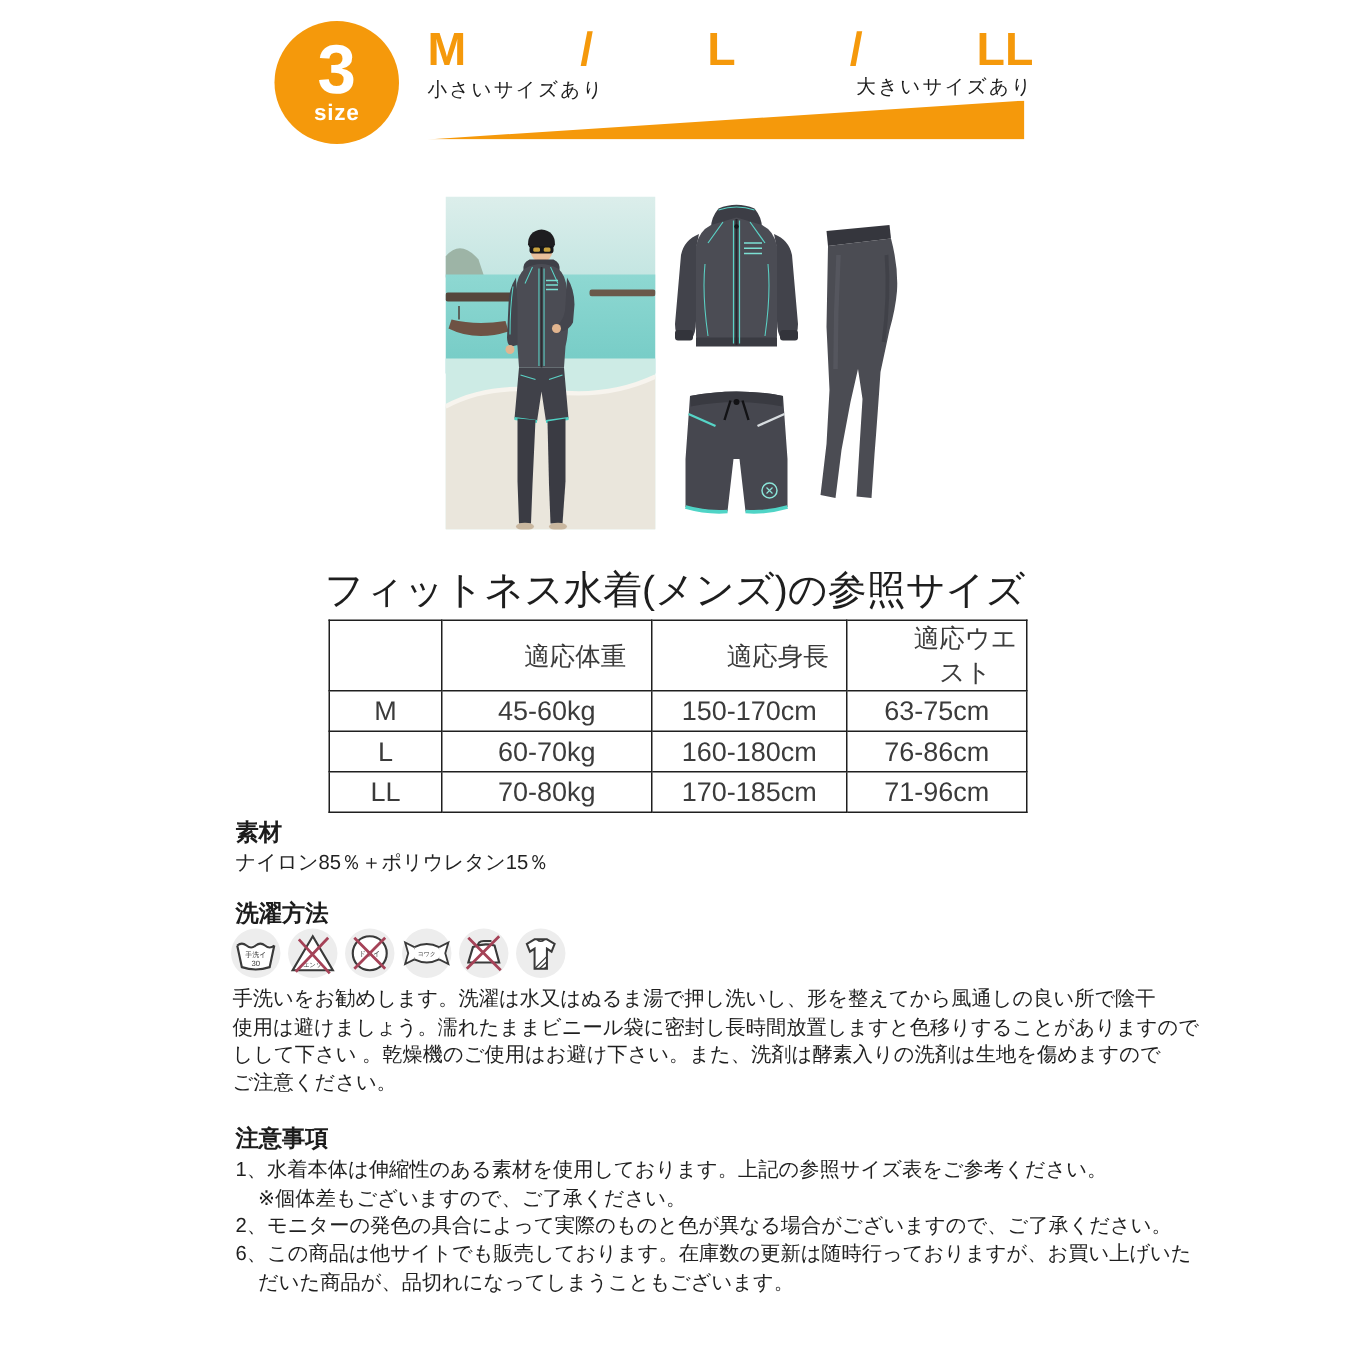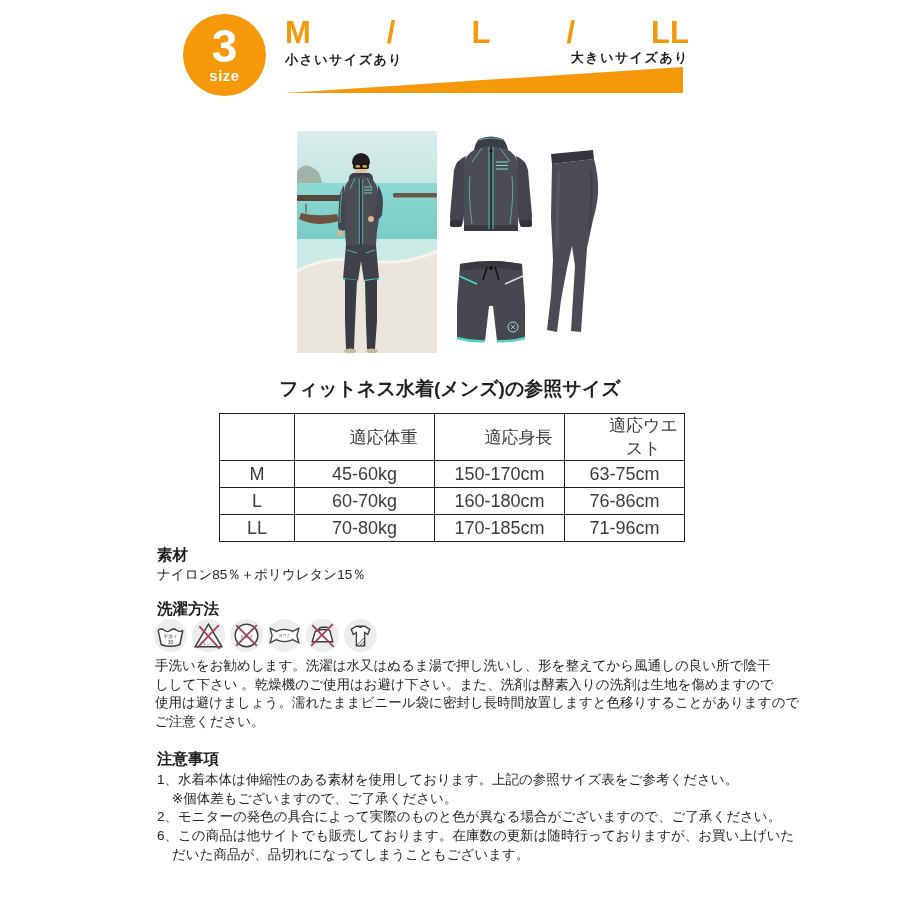--- a/index.html
+++ b/index.html
@@ -8,35 +8,35 @@
 
   
   .badge { position:absolute; left:183px; top:14px; width:83px; height:82px; border-radius:50%;
            background:#F5990B; display:flex; flex-direction:column; align-items:center; justify-content:center; }
   .badge-num { color:#fff; font-weight:bold; font-size:46px; line-height:0.9; }
   .badge-label { color:#fff; font-weight:bold; font-size:15px; margin-top:0; letter-spacing:0.5px; }
 
   .size-row { position:absolute; left:285px; top:17px; width:404px; display:flex;
               justify-content:space-between; color:#F5990B; font-weight:bold; font-size:31px; line-height:1; }
   .size-row .slash { font-weight:bold; }
-  .size-note { position:absolute; font-size:13px; color:#1d1d1d; letter-spacing:1.5px;font-weight:bold; }
+  .size-note { position:absolute; font-size:13px; color:#1d1d1d; letter-spacing:1.5px; }
   .size-note.left { left:285px; top:51px; }
   .size-note.right { right:211px; top:49px; }
   .wedge { position:absolute; left:285px; top:67px; width:398px; height:26px; background:#F5990B;
            clip-path:polygon(0 100%, 100% 0, 100% 100%); }
 
   
   .photo { position:absolute; left:297px; top:131px; width:140px; height:222px; }
   .jacket-img { position:absolute; left:446px; top:136px; width:90px; height:118px; }
   .shorts-img { position:absolute; left:455px; top:254px; width:72px; height:93px; }
   .leggings-img { position:absolute; left:545px; top:148px; width:70px; height:195px; }
 
   
   .tbl-title { position:absolute; left:0; top:376px; width:900px; text-align:center;
-               font-size:19px; font-weight:700; color:#1e1e1e; }
+               font-size:26px; font-weight:400; color:#1e1e1e; }
   table.size-table { position:absolute; left:219px; top:413px; width:465px; border-collapse:collapse; table-layout:fixed; }
   table.size-table td { border:1.6px solid #1f1f1f; text-align:center; vertical-align:middle;
                         color:#3b3b3b; font-size:18px; height:27px; padding:0 2px; }
   table.size-table tr.hd td { font-size:17px; height:26px;padding-left:40px; }
 
   
   .sec-h { position:absolute; font-size:15.5px; font-weight:bold; color:#1c1c1c; }
   .sec-txt { position:absolute; font-size:13.5px; color:#222; white-space:nowrap; }
 
   .care-row { position:absolute; left:153px; top:618px; display:flex; gap:3px; }
@@ -235,22 +235,22 @@
     </svg>
     <svg class="care-ic" viewBox="0 0 34 34">
       <circle cx="17" cy="17" r="16" fill="#ededed"></circle>
       <path d="M13,8 L21,8 L26,11 L24,16 L21,14 L21,27 L13,27 L13,14 L10,16 L8,11 Z" fill="#fff" stroke="#3a3a3a" stroke-width="1.3"></path>
       <path d="M14.5,8 Q17,10.5 19.5,8" fill="none" stroke="#3a3a3a" stroke-width="1"></path>
       <path d="M13,27 L21,19 M16,27 L21,22.5 M19,27 L21,25.5" stroke="#3a3a3a" stroke-width="0.8"></path>
     </svg>
   </div>
   <div class="wash-text">
     <div>手洗いをお勧めします。洗濯は水又はぬるま湯で押し洗いし、形を整えてから風通しの良い所で陰干</div>
+    <div>使用は避けましょう。濡れたままビニール袋に密封し長時間放置しますと色移りすることがありますので</div>
     <div>しして下さい 。乾燥機のご使用はお避け下さい。また、洗剤は酵素入りの洗剤は生地を傷めますので</div>
-    <div>使用は避けましょう。濡れたままビニール袋に密封し長時間放置しますと色移りすることがありますので</div>
     <div>ご注意ください。</div>
   </div>
 
   <div class="sec-h" style="left:157px; top:749px;">注意事項</div>
   <div class="notes">
     <div>1、水着本体は伸縮性のある素材を使用しております。上記の参照サイズ表をご参考ください。</div>
     <div class="ind">※個体差もございますので、ご了承ください。</div>
     <div>2、モニターの発色の具合によって実際のものと色が異なる場合がございますので、ご了承ください。</div>
     <div>6、この商品は他サイトでも販売しております。在庫数の更新は随時行っておりますが、お買い上げいた</div>
     <div class="ind">だいた商品が、品切れになってしまうこともございます。</div>

